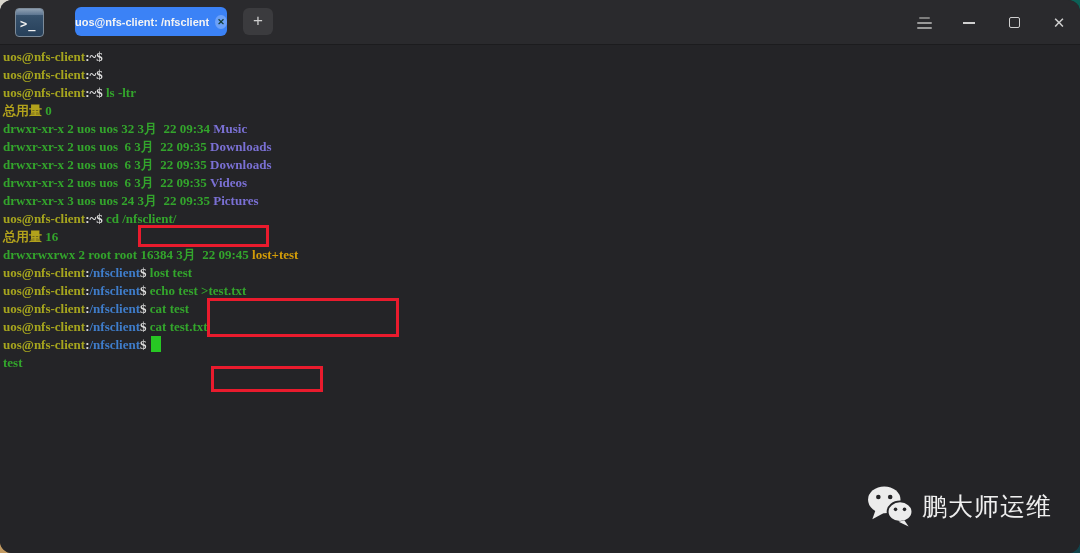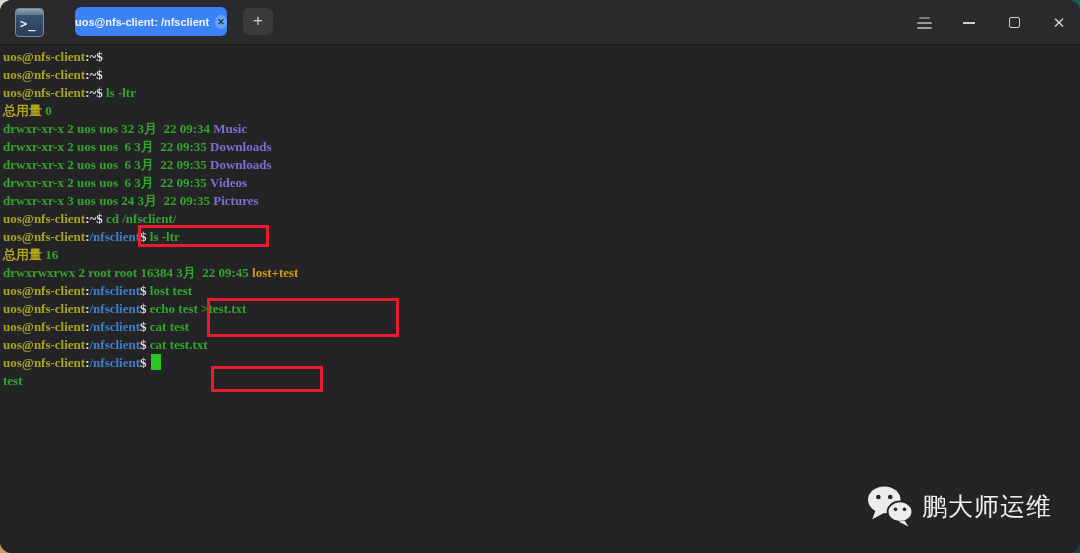--- a/index.html
+++ b/index.html
@@ -105,21 +105,20 @@
         <div class="tline"><span class="seg-host">uos@nfs-client</span><span class="seg-fg">:~$</span></div>
         <div class="tline"><span class="seg-host">uos@nfs-client</span><span class="seg-fg">:~$</span></div>
         <div class="tline"><span class="seg-host">uos@nfs-client</span><span class="seg-fg">:~$ </span><span class="seg-cmd">ls -ltr</span></div>
         <div class="tline"><span class="seg-yel">总用量 </span><span class="seg-cmd">0</span></div>
         <div class="tline"><span class="seg-cmd">drwxr-xr-x 2 uos uos 32 3月  22 09:34 </span><span class="seg-dir">Music</span></div>
         <div class="tline"><span class="seg-cmd">drwxr-xr-x 2 uos uos  6 3月  22 09:35 </span><span class="seg-dir">Downloads</span></div>
         <div class="tline"><span class="seg-cmd">drwxr-xr-x 2 uos uos  6 3月  22 09:35 </span><span class="seg-dir">Downloads</span></div>
         <div class="tline"><span class="seg-cmd">drwxr-xr-x 2 uos uos  6 3月  22 09:35 </span><span class="seg-dir">Videos</span></div>
         <div class="tline"><span class="seg-cmd">drwxr-xr-x 3 uos uos 24 3月  22 09:35 </span><span class="seg-dir">Pictures</span></div>
         <div class="tline"><span class="seg-host">uos@nfs-client</span><span class="seg-fg">:~$ </span><span class="seg-cmd">cd /nfsclient/</span></div>
-        <div class="tline"><span class="seg-host">uos@nfs-client</span><span class="seg-fg">:</span><span class="seg-path">/nfsclient</span><span class="seg-fg">$ </span><span class="seg-cmd">ls -ltr</span></div>
         <div class="tline"><span class="seg-yel">总用量 </span><span class="seg-cmd">16</span></div>
         <div class="tline"><span class="seg-cmd">drwxrwxrwx 2 root root 16384 3月  22 09:45 </span><span class="seg-gold">lost+test</span></div>
         <div class="tline"><span class="seg-host">uos@nfs-client</span><span class="seg-fg">:</span><span class="seg-path">/nfsclient</span><span class="seg-fg">$ </span><span class="seg-cmd">lost test</span></div>
         <div class="tline"><span class="seg-host">uos@nfs-client</span><span class="seg-fg">:</span><span class="seg-path">/nfsclient</span><span class="seg-fg">$ </span><span class="seg-cmd">echo test &gt;test.txt</span></div>
         <div class="tline"><span class="seg-host">uos@nfs-client</span><span class="seg-fg">:</span><span class="seg-path">/nfsclient</span><span class="seg-fg">$ </span><span class="seg-cmd">cat test</span></div>
         <div class="tline"><span class="seg-host">uos@nfs-client</span><span class="seg-fg">:</span><span class="seg-path">/nfsclient</span><span class="seg-fg">$ </span><span class="seg-cmd">cat test.txt</span></div>
         <div class="tline"><span class="seg-host">uos@nfs-client</span><span class="seg-fg">:</span><span class="seg-path">/nfsclient</span><span class="seg-fg">$ </span><span class="cursor"></span></div>
         <div class="tline"><span class="seg-cmd">test</span></div>
       </div>
 

